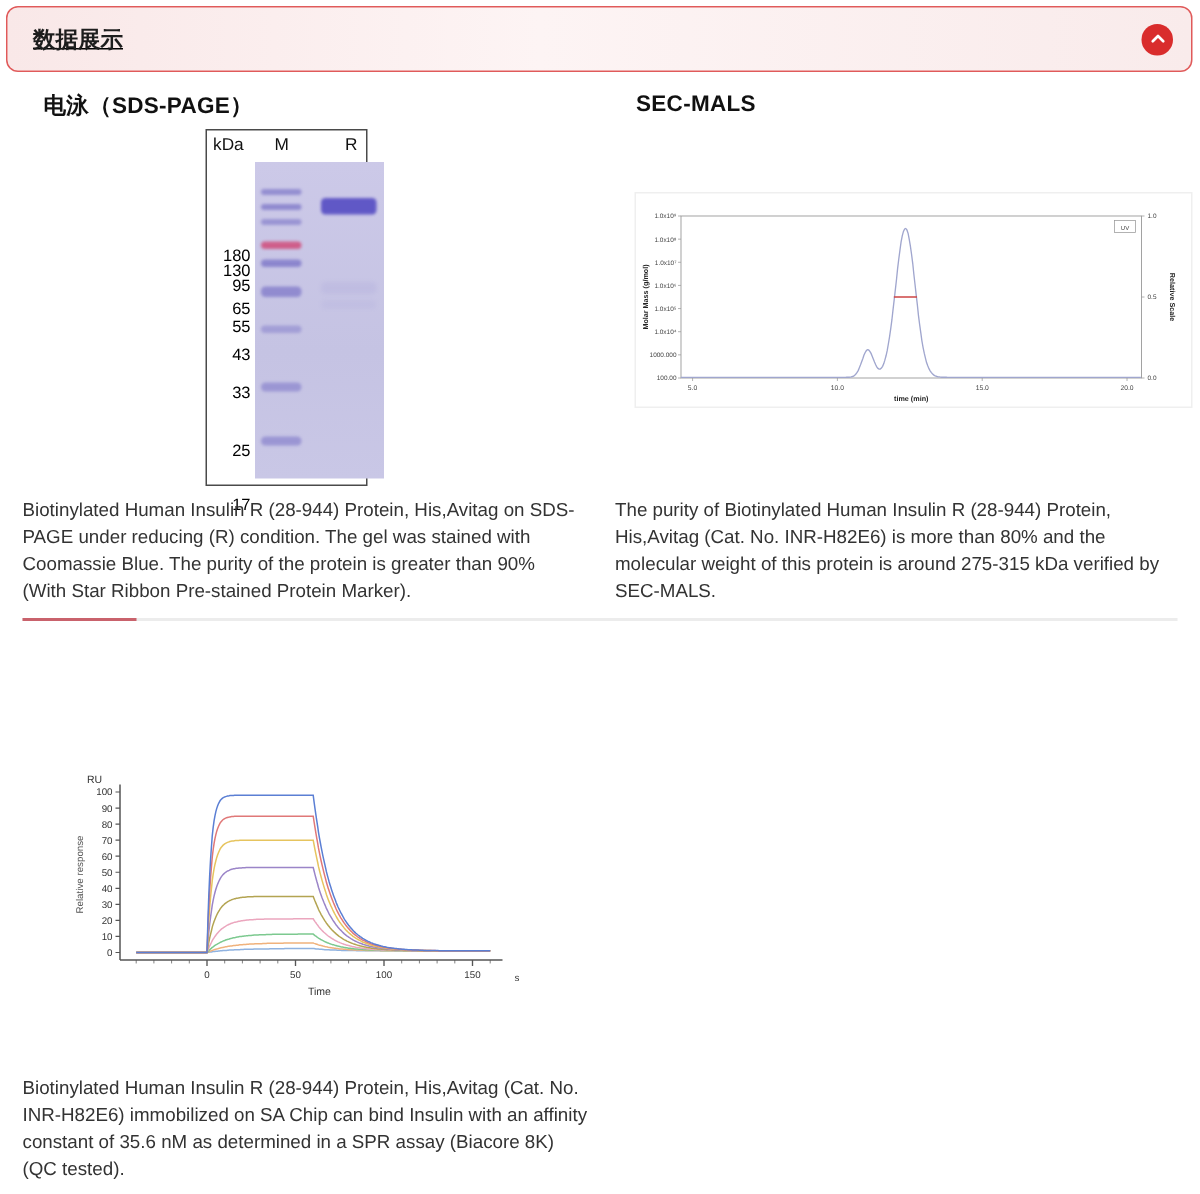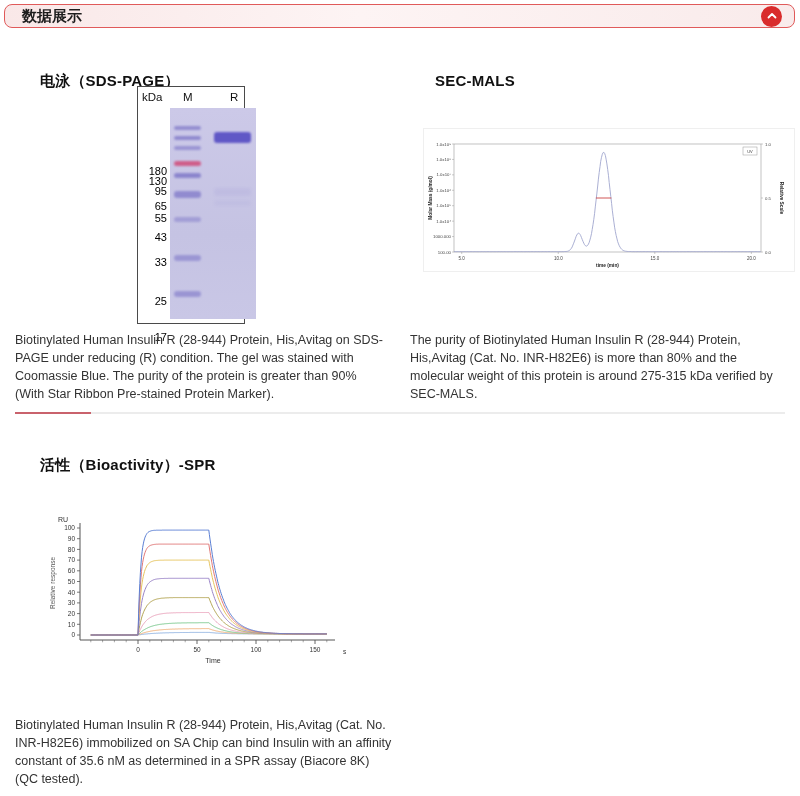--- a/index.html
+++ b/index.html
@@ -1,27 +1,27 @@
 <!DOCTYPE html>
 <html><head>
 <meta charset="utf-8">
 <style>
   html,body{margin:0;padding:0;background:#fff;}
   body{font-family:"Liberation Sans","DejaVu Sans",sans-serif;}
   .page{position:relative;width:800px;height:796px;background:#fff;overflow:hidden;}
 
-  .panel-header{position:absolute;left:4px;top:4px;width:791px;height:24px;box-sizing:border-box;
+  .panel-header{position:absolute;left:4px;top:4px;width:791px;height:44px;box-sizing:border-box;
     border:1px solid #e05a5a;border-radius:8px;
     background:linear-gradient(90deg,#f9e8e8,#fdf4f4 45%,#f9ebeb);
-    display:flex;align-items:center;justify-content:space-between;padding:0 12px 0 17px;cursor:pointer;}
+    display:flex;align-items:center;justify-content:space-between;padding:0 12px 0 17px;cursor:pointer;text-decoration:underline;}
   .panel-title{font-size:15px;font-weight:bold;color:#1d1d1d;}
   .collapse-btn{width:21px;height:21px;border-radius:50%;background:#d92c2c;border:none;
     display:flex;align-items:center;justify-content:center;padding:0;cursor:pointer;}
 
-  .sec-head{position:absolute;margin:13px;font-size:15px;font-weight:bold;color:#111;letter-spacing:.2px;padding-left:12px;}
+  .sec-head{position:absolute;margin:2px;font-size:15px;font-weight:bold;color:#111;letter-spacing:.2px;padding-left:12px;}
   .desc{position:absolute;margin:0;font-size:12.5px;line-height:18px;color:#333;}
 
   .gel-figure{position:absolute;left:137px;top:86px;width:108px;height:238px;background:#fff;
     border:1px solid #4a4a4a;box-sizing:border-box;}
   .gel-label{position:absolute;font-size:11.5px;color:#111;font-weight:500;}
   .gel-body{position:absolute;left:32px;top:21px;width:86px;height:211px;
     background:linear-gradient(180deg,#ccc9e8,#c5c3e3 60%,#c9c7e6);overflow:hidden;}
   .gel-mk{position:absolute;left:1px;width:28px;text-align:right;font-size:11px;line-height:12px;color:#000;margin-top:43px;}
   .band{position:absolute;border-radius:3px;}
 
@@ -125,21 +125,20 @@
         <line x1="171.91509433962264" y1="69" x2="187.3616352201258" y2="69" stroke="#cc4444" stroke-width="0.9"></line>
       </svg>
   </div>
 
   <p class="desc" style="left:410px;top:331px;width:382px;">The purity of Biotinylated Human Insulin R (28-944) Protein, His,Avitag (Cat. No. INR-H82E6) is more than 80% and the molecular weight of this protein is around 275-315 kDa verified by SEC-MALS.</p>
 
   <div class="divider">
     <div class="divider-accent"></div>
   </div>
 
-  <h2 class="sec-head" style="left:15px;top:443px;">活性（Bioactivity）-SPR</h2>
 
   <div class="spr-chart">
     <svg id="spr-svg" width="310" height="168" viewBox="0 0 310 168">
         <line x1="35" y1="18" x2="35" y2="135" stroke="#555" stroke-width="1"></line>
         <line x1="35" y1="135" x2="290" y2="135" stroke="#555" stroke-width="1"></line>
         <text x="13" y="17" font-size="7" text-anchor="start" fill="#333" font-family="Liberation Sans, DejaVu Sans, sans-serif">RU</text>
         <line x1="32" y1="130" x2="35" y2="130" stroke="#555" stroke-width="0.8"></line>
         <text x="30" y="132.3" font-size="6.5" text-anchor="end" fill="#333" font-family="Liberation Sans, DejaVu Sans, sans-serif">0</text>
         <line x1="32" y1="119.3" x2="35" y2="119.3" stroke="#555" stroke-width="0.8"></line>
         <text x="30" y="121.6" font-size="6.5" text-anchor="end" fill="#333" font-family="Liberation Sans, DejaVu Sans, sans-serif">10</text>

